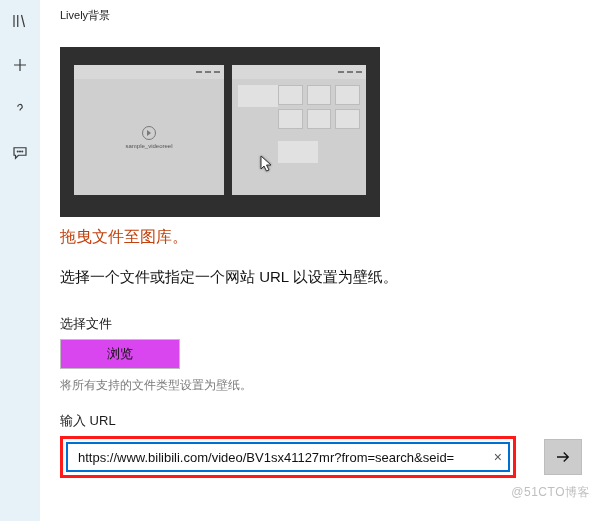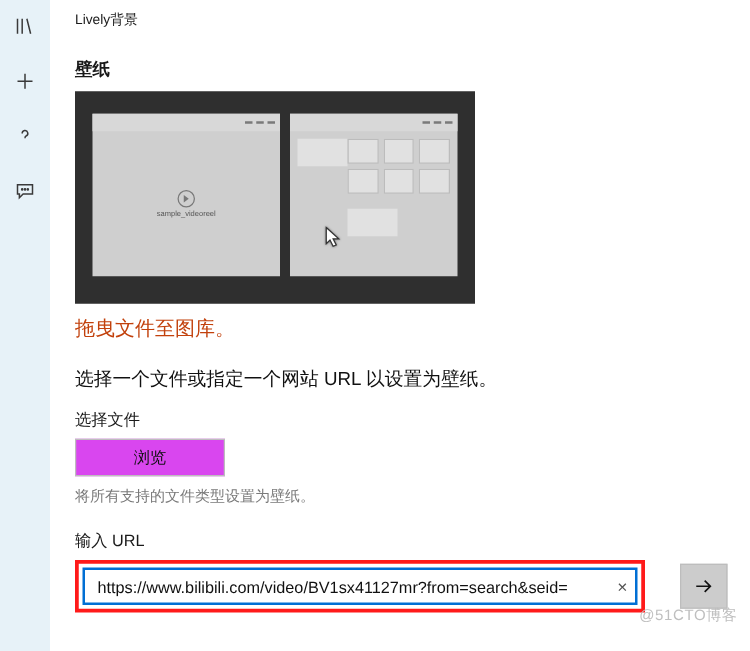--- a/index.html
+++ b/index.html
@@ -20,21 +20,21 @@
   .mw-body { flex:1; display:flex; align-items:center; justify-content:center; gap:6px; }
   .mw-circle { width:14px; height:14px; border:1.5px solid #787878; border-radius:50%; position:relative;}
   .mw-circle::after{content:"";position:absolute;left:4px;top:3px;border-left:4px solid #787878;border-top:3px solid transparent;border-bottom:3px solid transparent;}
   .mw-caption{ font-size:6px; color:#555;}
   .mw-grid { display:grid; grid-template-columns:1fr 1fr 1fr; gap:4px; padding:6px; align-content:start;}
   .mw-cell { background:#e1e1e1; height:20px; border:1px solid #bcbcbc;}
   .mw-card { background:#e1e1e1; height:22px; width:40px; margin:6px;}
   .cursor { position:absolute; left:200px; top:108px; }
   .cursor svg { filter: drop-shadow(0 0 1px rgba(0,0,0,0.5)); }
   .hint { font-size: 16px; color: #c2410c; margin-bottom: 20px; }
-  .big-instruction { font-size: 15px; color: #111; margin-bottom: 14px; }
+  .big-instruction { font-size: 15px; color: #111; margin-bottom: 28px; }
   .field-label { font-size: 13px; color: #1a1a1a; margin-bottom: 6px; }
   .btn { width: 120px; height: 30px; background: #d946ef; border: 1px solid #bdbdbd; font-size: 13px; color:#111; cursor: pointer; display:flex; align-items:center; justify-content:center; margin-bottom:8px;}
   .subhint { font-size: 12px; color: #7a7a7a; margin-bottom: 18px; }
   .url-row { display:flex; align-items:center; gap:28px; margin-bottom:8px;}
   .highlight-box { border: 3px solid #ff1a1a; padding:3px; flex:1; }
   .url-wrap { position:relative; }
   .url-input { width: 100%; height: 30px; border: 2px solid #006fd4; padding: 0 28px 0 10px; font-size: 13px; color:#111; outline:none; background:#fff;}
   .clear-x { position:absolute; right:8px; top:50%; transform:translateY(-50%); font-size:14px; color:#555; cursor:pointer; line-height:1;}
   .go-btn { width: 38px; height: 36px; background:#ccc; border:1px solid #bdbdbd; cursor:pointer; display:flex; align-items:center; justify-content:center;}
   .subhint2 { font-size: 12px; color: #7a7a7a; margin-bottom:10px;}
@@ -65,21 +65,20 @@
           <path d="M4 5h16v10H10l-4 4v-4H4z"></path>
           <circle cx="9" cy="10" r="0.6" fill="#3a3a3a"></circle>
           <circle cx="12" cy="10" r="0.6" fill="#3a3a3a"></circle>
           <circle cx="15" cy="10" r="0.6" fill="#3a3a3a"></circle>
         </svg>
     </div>
   </div>
 
   <div class="content">
     <div class="title">Lively背景</div>
-    <div class="section-label">壁纸</div>
 
     <div class="preview">
       <div class="mockwin left">
         <div class="mw-titlebar">
             <span class="mw-dot"></span>
             <span class="mw-dot"></span>
             <span class="mw-dot"></span>
           </div>
         <div class="mw-body">
           <div style="display:flex;flex-direction:column;align-items:center;gap:3px;">

